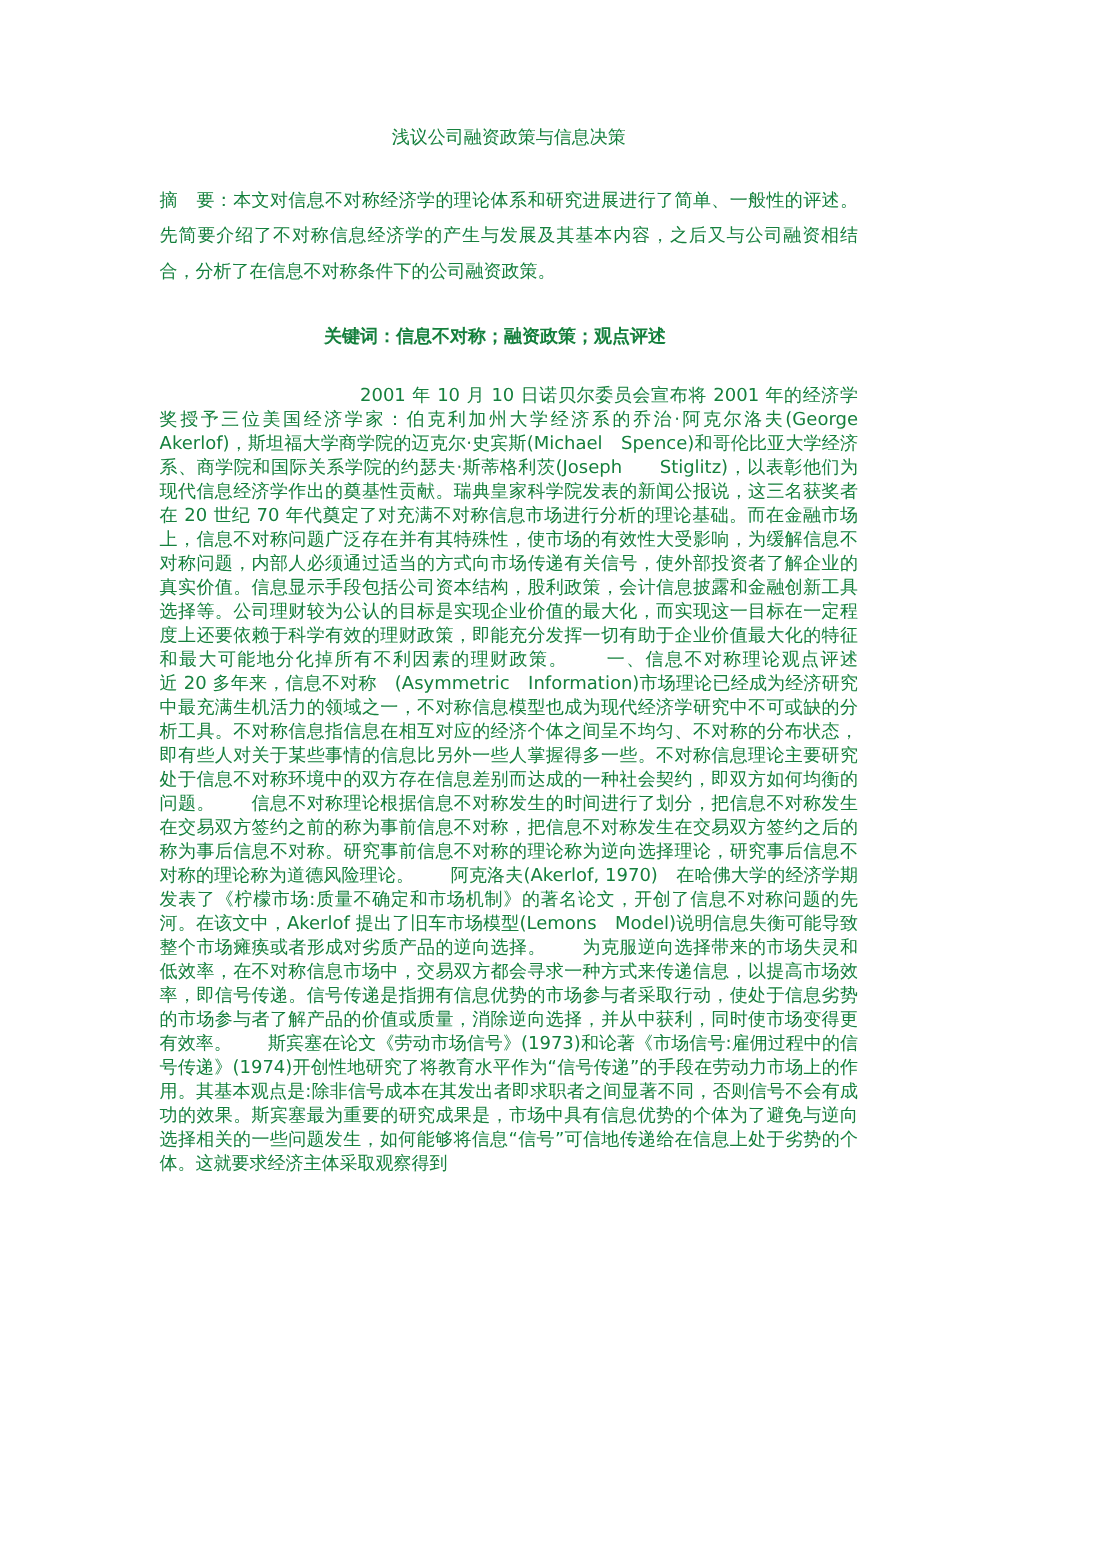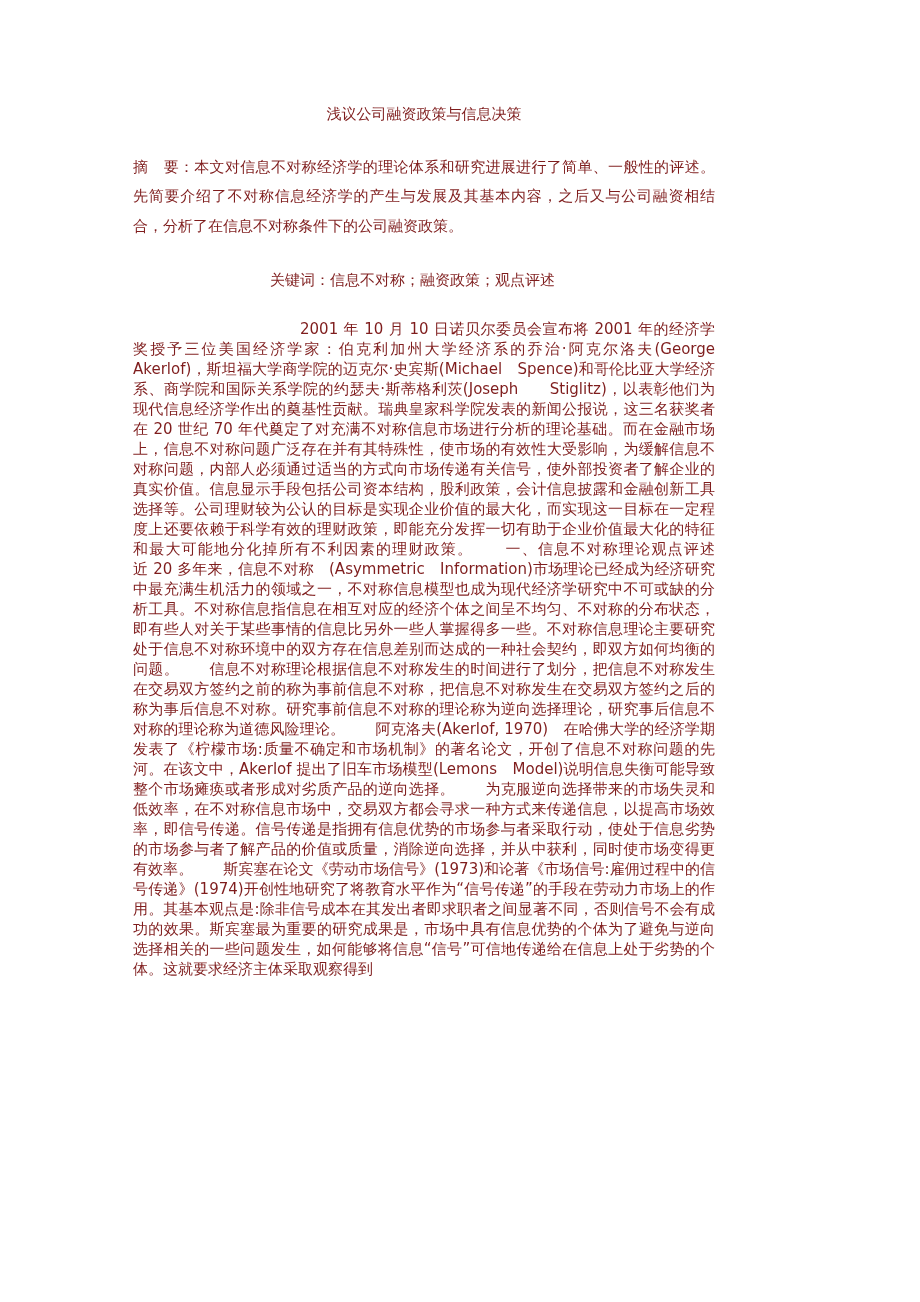--- a/index.html
+++ b/index.html
@@ -9,40 +9,41 @@
   }
   .page {
     position: relative;
     width: 848px;
     height: 1302px;
     background: #ffffff;
     box-sizing: border-box;
     padding: 104px 133px 0 133px;
     overflow: hidden;
     font-family: "DejaVu Sans", "Liberation Sans", sans-serif;
-    color: #7f1d1d;
+    color: #15803d;
     font-size: 15px;
   }
   .doc-title {
     margin: 0 0 29px 0;
     font-size: 15px;
     font-weight: 400;
     text-align: center;
     line-height: 20px;
   }
   .abstract {
     margin: 0;
     line-height: 29.3px;
     text-align: justify;
   }
   .keywords {
     margin: 25px 0 0 0;
     line-height: 29.3px;
     text-indent: 137px;
     white-space: pre-wrap;
+    font-weight: bold;
   }
   .body-text {
     margin: 24px 0 0 0;
     line-height: 20px;
     text-align: justify;
     text-indent: 167px;
   }
 </style>
 </head>
 <body>

